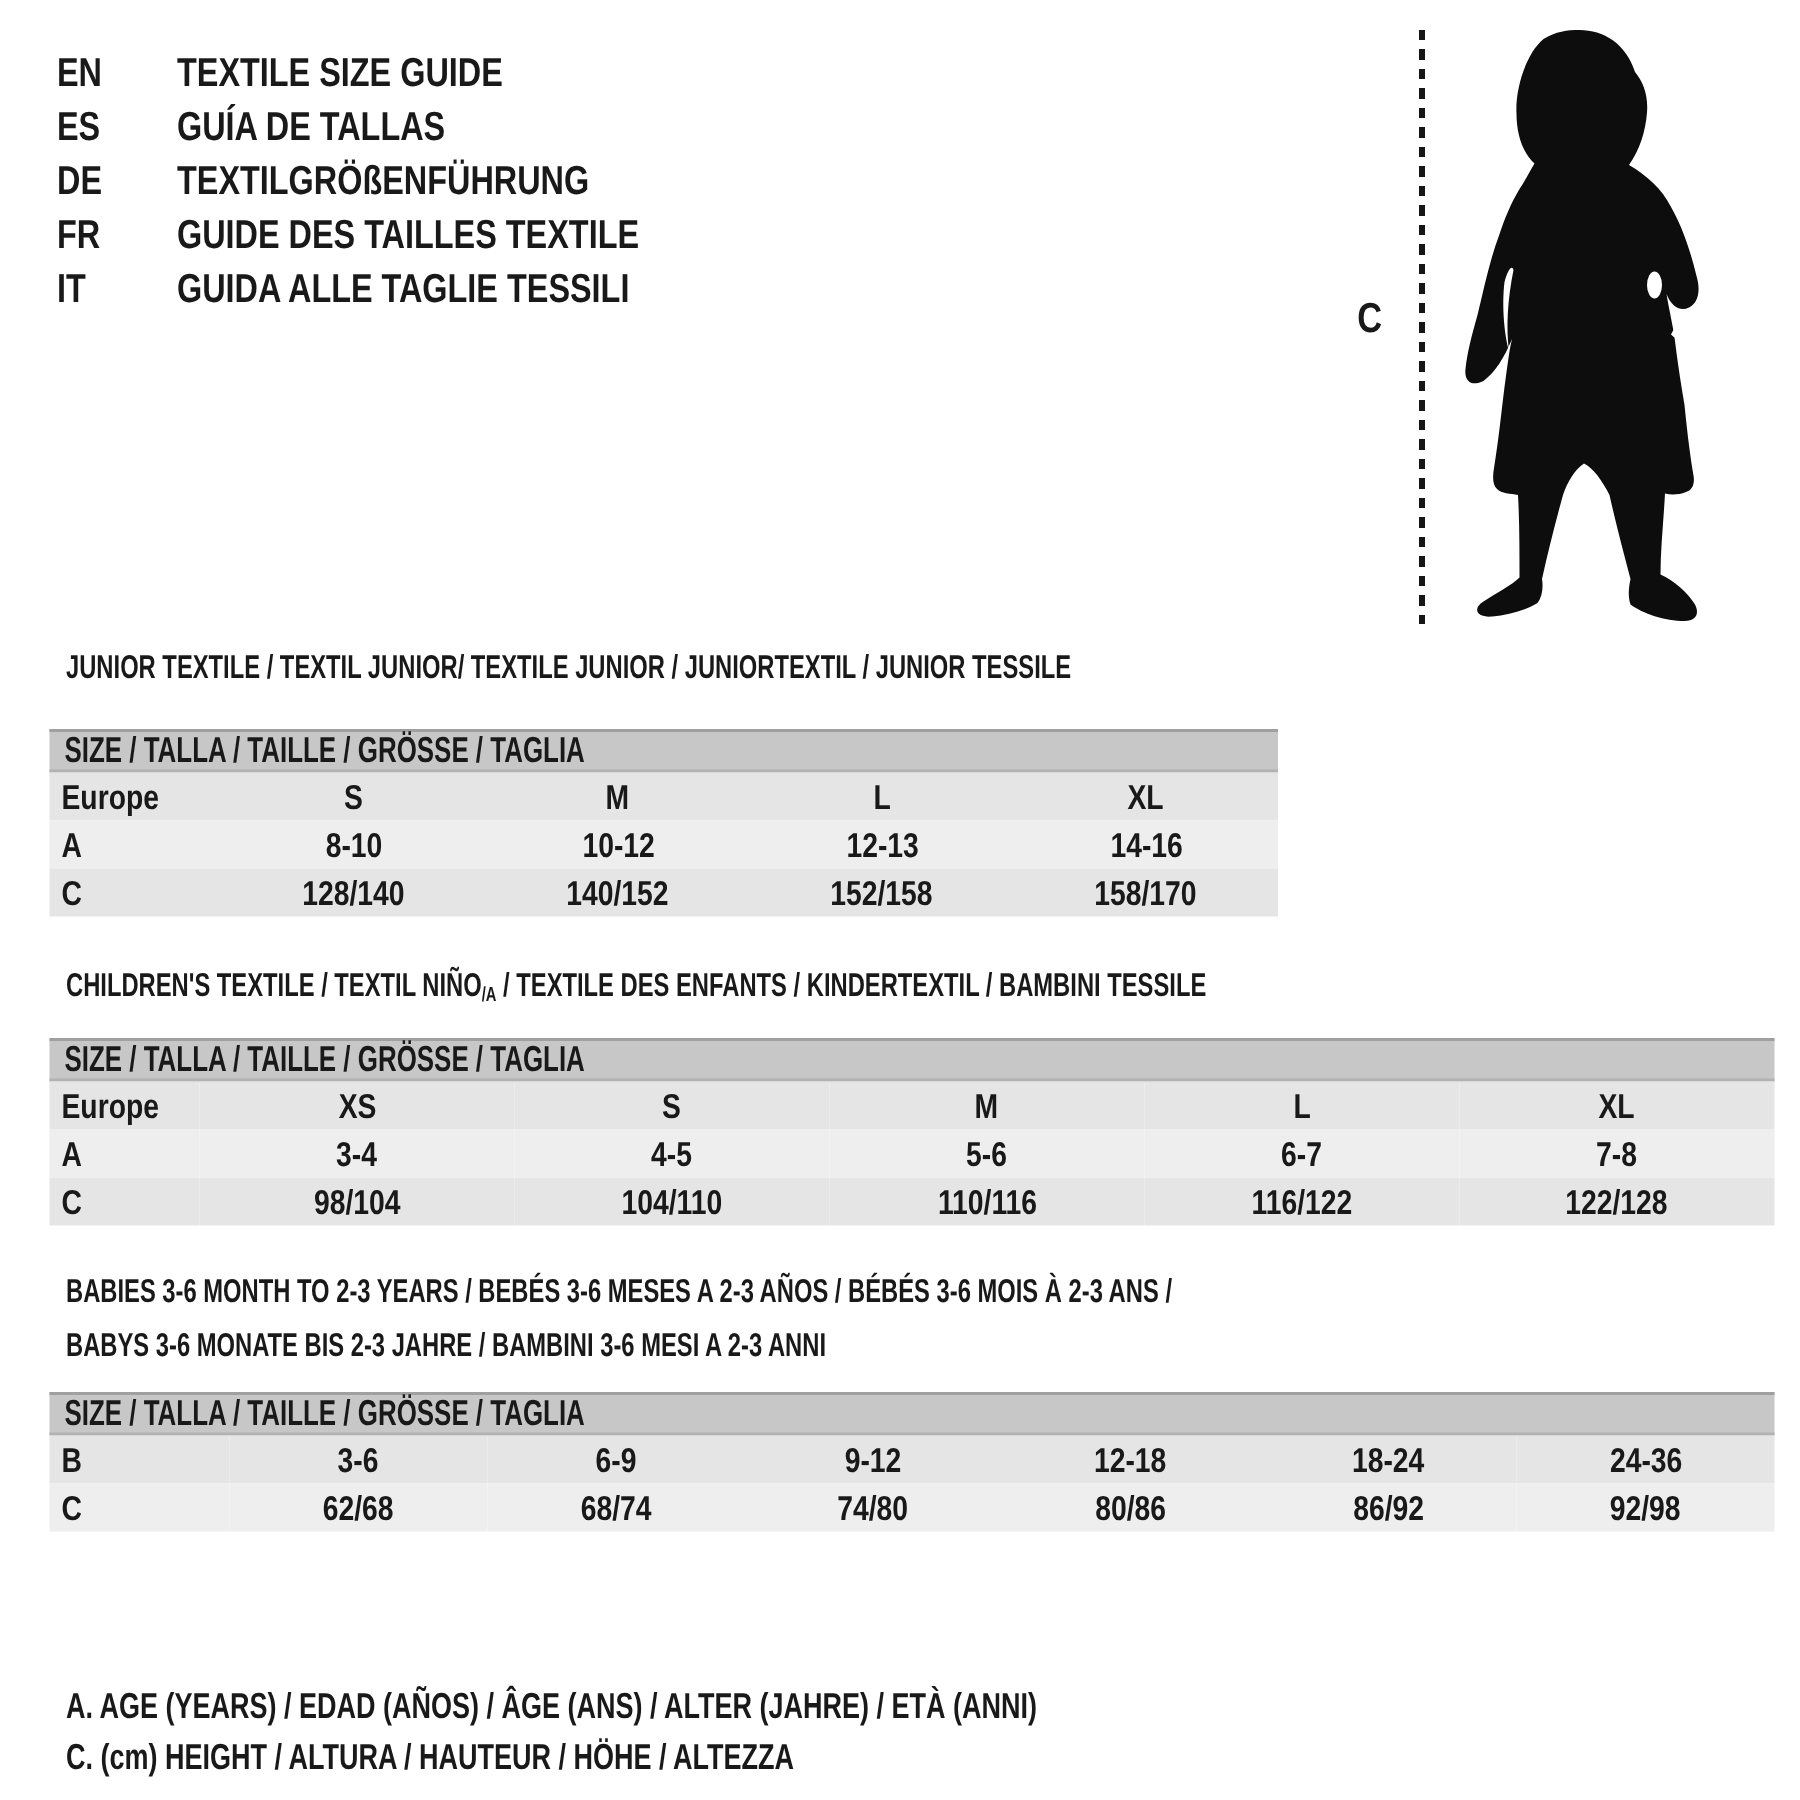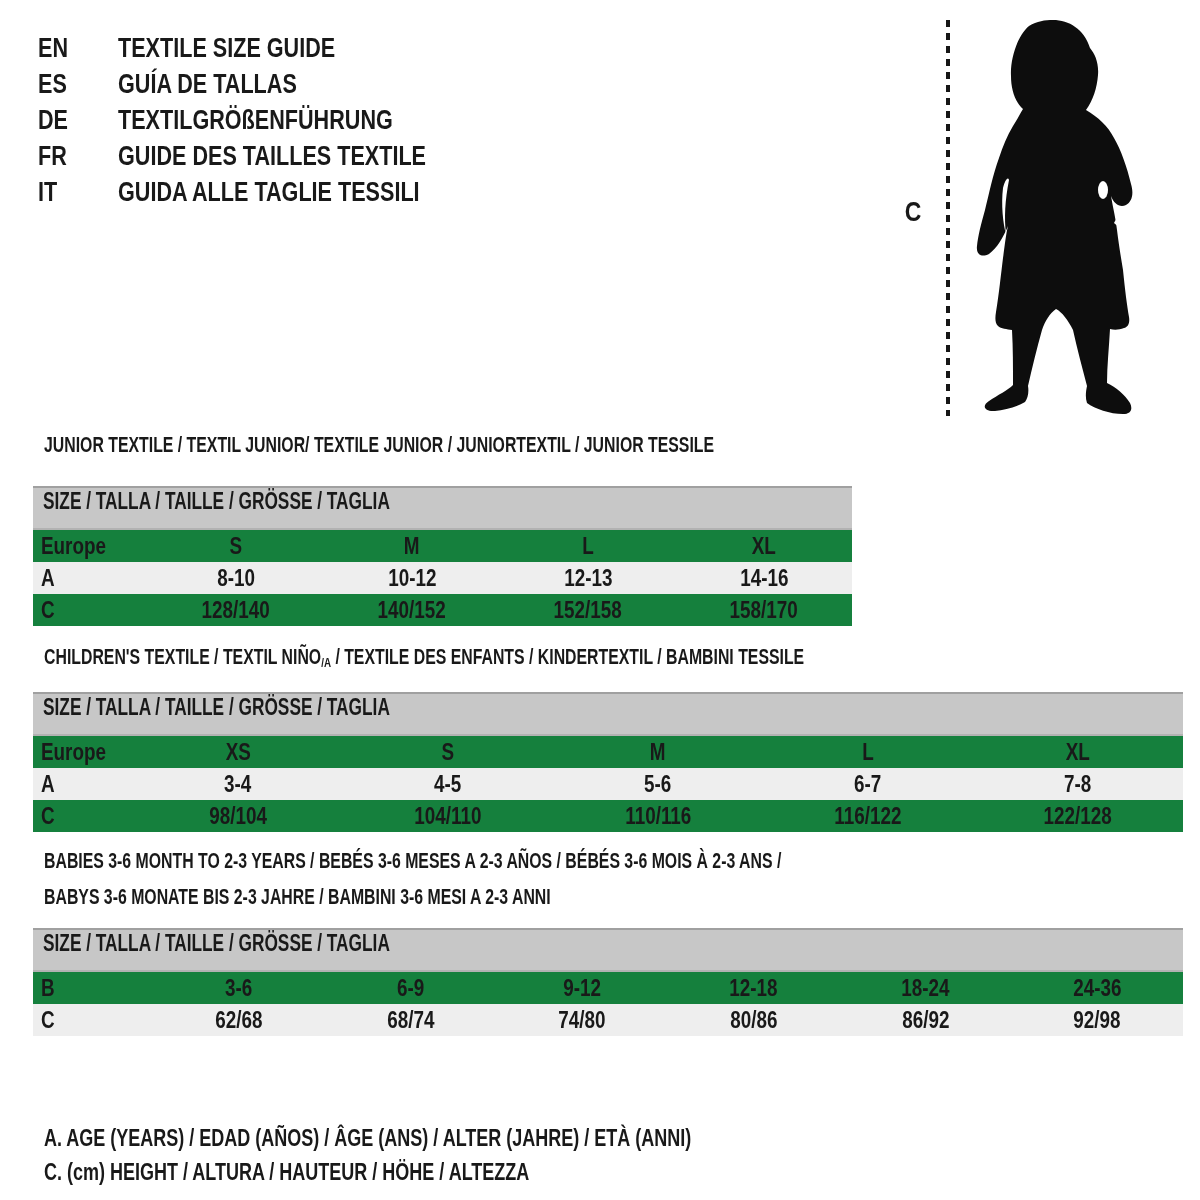--- a/index.html
+++ b/index.html
@@ -23,26 +23,26 @@
     background:repeating-linear-gradient(to bottom,#161616 0 7px,transparent 7px 13px); }
   .fig-label { left:903px; top:196px; font-size:28px; font-weight:700; }
   .baby-svg { left:965px; top:18px; }
 
   
   .sec-title { font-size:22px; font-weight:700; line-height:26px; }
   .sub-a { font-size:0.62em; vertical-align:-0.25em; }
 
   
   .size-bar { background:#c7c7c7; border-top:2px solid #a0a0a0; border-bottom:2px solid #b2b2b2;
-    height:44px; line-height:25px; font-size:24px; font-weight:700; padding-left:10px; }
+    height:29px; line-height:25px; font-size:24px; font-weight:700; padding-left:10px; }
   table.sz { border-collapse:collapse; table-layout:fixed; font-size:23px; font-weight:700; }
   table.sz td { height:32px; text-align:center; vertical-align:middle; padding:0; }
   table.sz td.lbl { text-align:left; padding-left:8px; }
   tr.shade td { background:#eeeeee; }
-  tr.plain td { background:#15803d; }
+  tr.plain td { background:#e5e5e5; }
 
   
   .legend-row { height:34px; line-height:34px; font-size:24px; font-weight:700; }
   .legend-row .cond { transform:scaleX(0.75); }
 </style>
 </head>
 <body>
 
 <div class="abs lang-block">
   <div class="lang-row">

